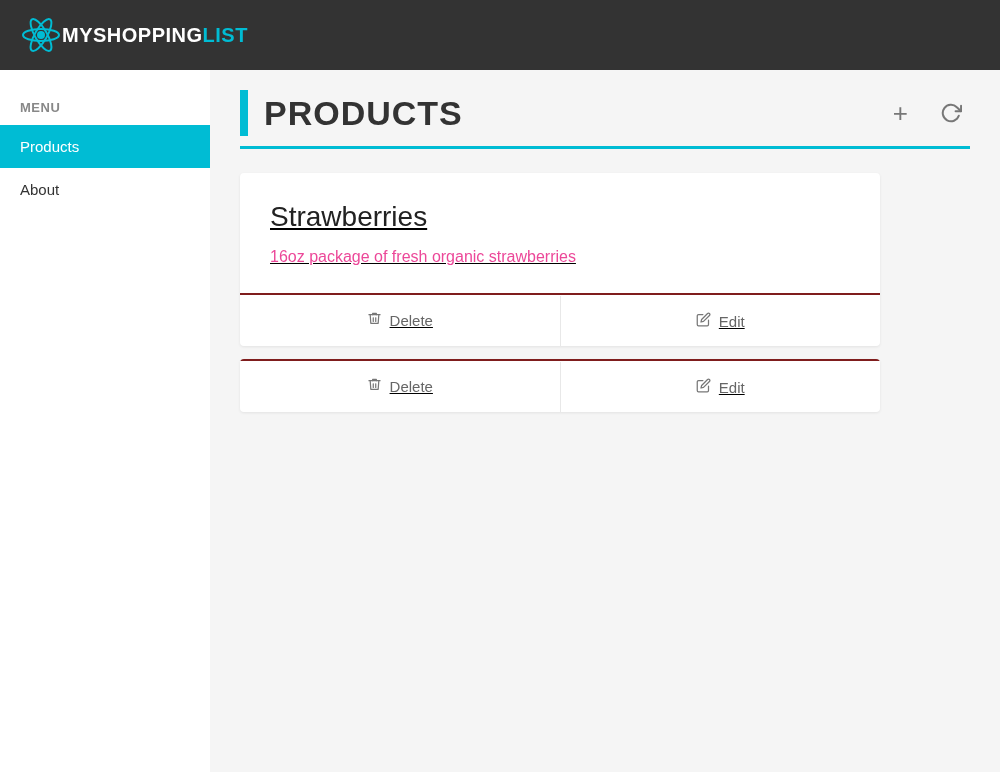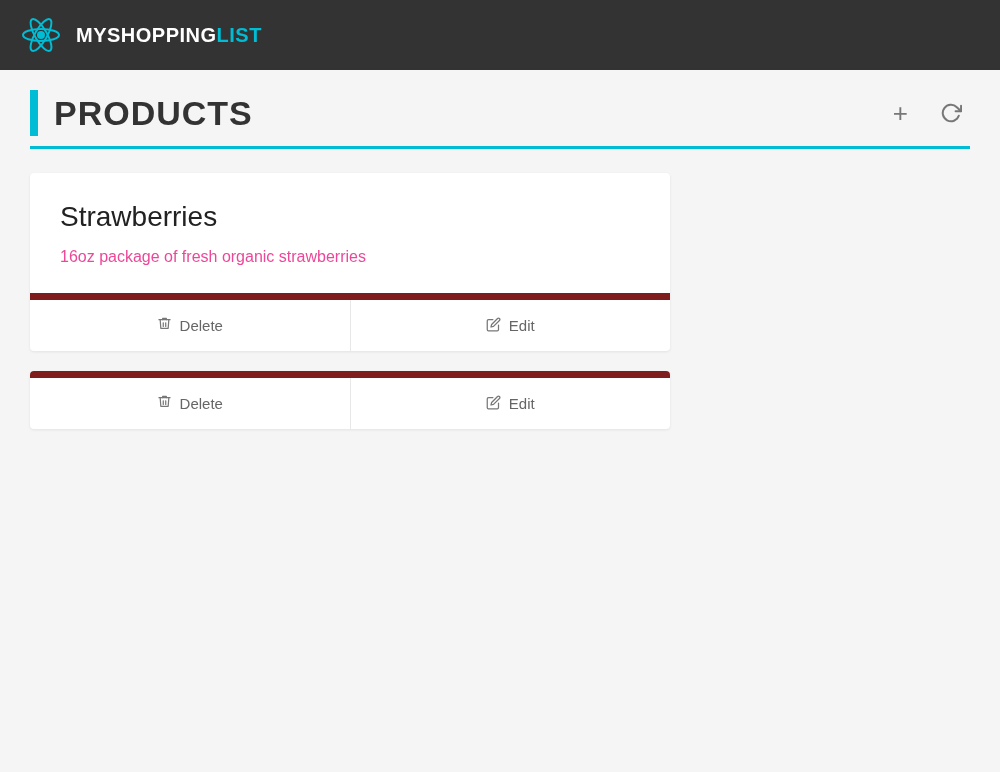--- a/index.html
+++ b/index.html
@@ -15,21 +15,20 @@
       min-height: 772px;
     }
 
     
     .header {
       background: #333;
       height: 70px;
       display: flex;
       align-items: center;
       padding: 0 20px;
-      gap: 14px;
     }
 
     .header-logo {
       width: 42px;
       height: 42px;
     }
 
     .header-title {
       font-size: 20px;
       font-weight: 700;
@@ -131,23 +130,24 @@
       display: flex;
       align-items: center;
       justify-content: center;
     }
 
     
     .product-card {
       background: #fff;
       border-radius: 4px;
       box-shadow: 0 1px 3px rgba(0,0,0,0.08);
-      margin-bottom: 20px;
+      margin-bottom: 13px;
       overflow: hidden;
       max-width: 640px;
+      text-decoration: underline;
     }
 
     .product-body {
       padding: 28px 30px 24px 30px;
     }
 
     .product-name {
       font-size: 28px;
       font-weight: 400;
       color: #222;
@@ -155,21 +155,22 @@
     }
 
     .product-description {
       font-size: 16px;
       color: #ec4899;
       line-height: 1.5;
     }
 
     .product-actions {
       display: flex;
-      border-top: 7px solid #7f1d1d;
+      border-top: 2px solid #7f1d1d;
+      align-items: flex-end;
     }
 
     .action-btn {
       flex: 1;
       background: none;
       border: none;
       padding: 16px;
       cursor: pointer;
       font-size: 15px;
       color: #666;
@@ -210,20 +211,25 @@
       <ellipse cx="21" cy="21" rx="18" ry="6" fill="none" stroke="#00bcd4" stroke-width="2" transform="rotate(120 21 21)"></ellipse>
     </svg>
   </div>
   <div class="header-title">
     <span class="my">MY</span><span class="shopping">SHOPPING</span><span class="list">LIST</span>
   </div>
 </header>
 
 <div class="layout">
 
+  <nav class="sidebar">
+    <div class="sidebar-menu-label">MENU</div>
+    <a class="sidebar-item active">Products</a>
+    <a class="sidebar-item">About</a>
+  </nav>
 
   <main class="main">
 
     <div class="page-header">
       <span class="page-header-accent"></span>
       <h1 class="page-header-title">PRODUCTS</h1>
       <button class="page-header-btn">+</button>
       <button class="page-header-btn" style="font-size:22px;">
 
         <svg width="22" height="22" viewBox="0 0 24 24" fill="none" stroke="#777" stroke-width="2.2" stroke-linecap="round" stroke-linejoin="round">

